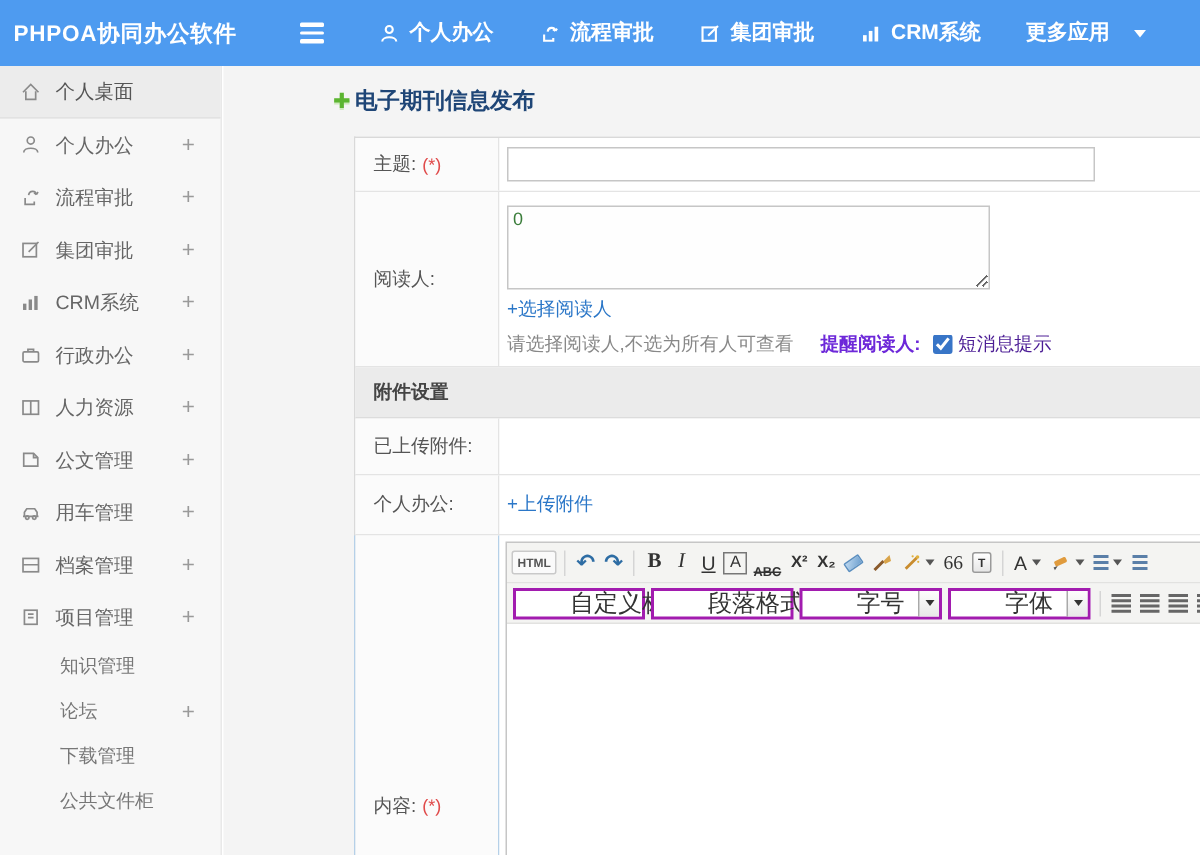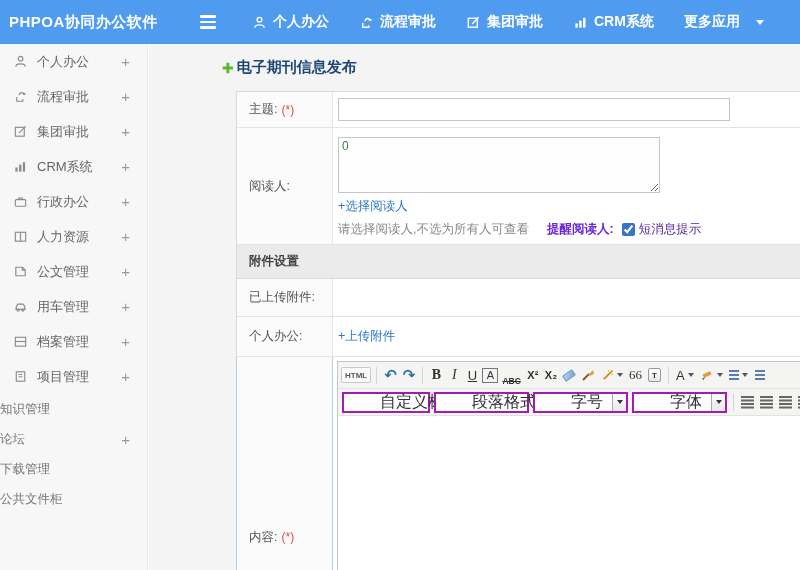--- a/index.html
+++ b/index.html
@@ -15,21 +15,21 @@
   .topnav .nav-item { display:flex; align-items:center; gap:6px; font-size:14px; font-weight:bold; margin-right:30px; cursor:pointer; }
   .topnav svg { display:block; }
   .caret-down { width:0; height:0; border-left:4.5px solid transparent; border-right:4.5px solid transparent; border-top:5.5px solid #fff; margin-left:-14px; }
 
   
   .sidebar { position:absolute; top:44px; left:0; bottom:0; width:148px; background:#f7f7f7; border-right:1px solid #e9e9e9; }
   .side-item { height:35px; display:flex; align-items:center; padding-left:13px; color:#666; font-size:13px; cursor:pointer; }
   .side-item.active { background:#ececec; border-bottom:1px solid #e2e2e2; color:#555; }
   .side-item .sicon { margin-right:9px; flex:0 0 auto; }
   .sexpand { margin-left:auto; margin-right:17px; color:#9a9a9a; font-size:15px; font-weight:300; }
-  .side-sub { height:30px; display:flex; align-items:center; color:#777; font-size:12.5px; cursor:pointer; }
+  .side-sub { height:30px; display:flex; align-items:center; padding-left:40px; color:#777; font-size:12.5px; cursor:pointer; }
 
   
   .main { position:absolute; top:44px; left:149px; right:0; bottom:0; background:#f4f4f4; overflow:hidden; }
   .content { padding:14px 0 0 73px; }
   .page-title { display:flex; align-items:center; color:#1f4677; font-size:15px; font-weight:bold; }
   .plus-icon { color:#5cb531; font-size:14px; font-weight:bold; margin-right:3px; text-shadow:0 1px 0 #cfe9bd; }
 
   
   .form { margin:14px 0 0 14px; width:578px; background:#fff; border:1px solid #d9d9d9; border-right:none; }
   .frow { display:flex; border-bottom:1px solid #e4e4e4; }
@@ -125,20 +125,28 @@
       <span>CRM系统</span>
     </div>
     <div class="nav-item">
       <span>更多应用</span>
     </div>
     <span class="caret-down"></span>
   </div>
 </div>
 
 <div class="sidebar">
+  <div class="side-item active">
+    <svg class="sicon" width="15" height="15" viewBox="0 0 16 16" fill="none" stroke="#8a8a8a" stroke-width="1.2">
+        <path d="M2.5 8 L8 2.5 L13.5 8"></path>
+        <path d="M4.5 7.2 V13 H11.5 V7.2"></path>
+      </svg>
+    <span>个人桌面</span>
+    <span class="sexpand"></span>
+  </div>
   <div class="side-item">
     <svg class="sicon" width="15" height="15" viewBox="0 0 16 16" fill="none" stroke="#8a8a8a" stroke-width="1.2">
         <circle cx="8" cy="5" r="2.5"></circle>
         <path d="M3 13.5 C3 9.5 13 9.5 13 13.5"></path>
       </svg>
     <span>个人办公</span>
     <span class="sexpand">+</span>
   </div>
   <div class="side-item">
     <svg class="sicon" width="15" height="15" viewBox="0 0 16 16" fill="none" stroke="#8a8a8a" stroke-width="1.2">

